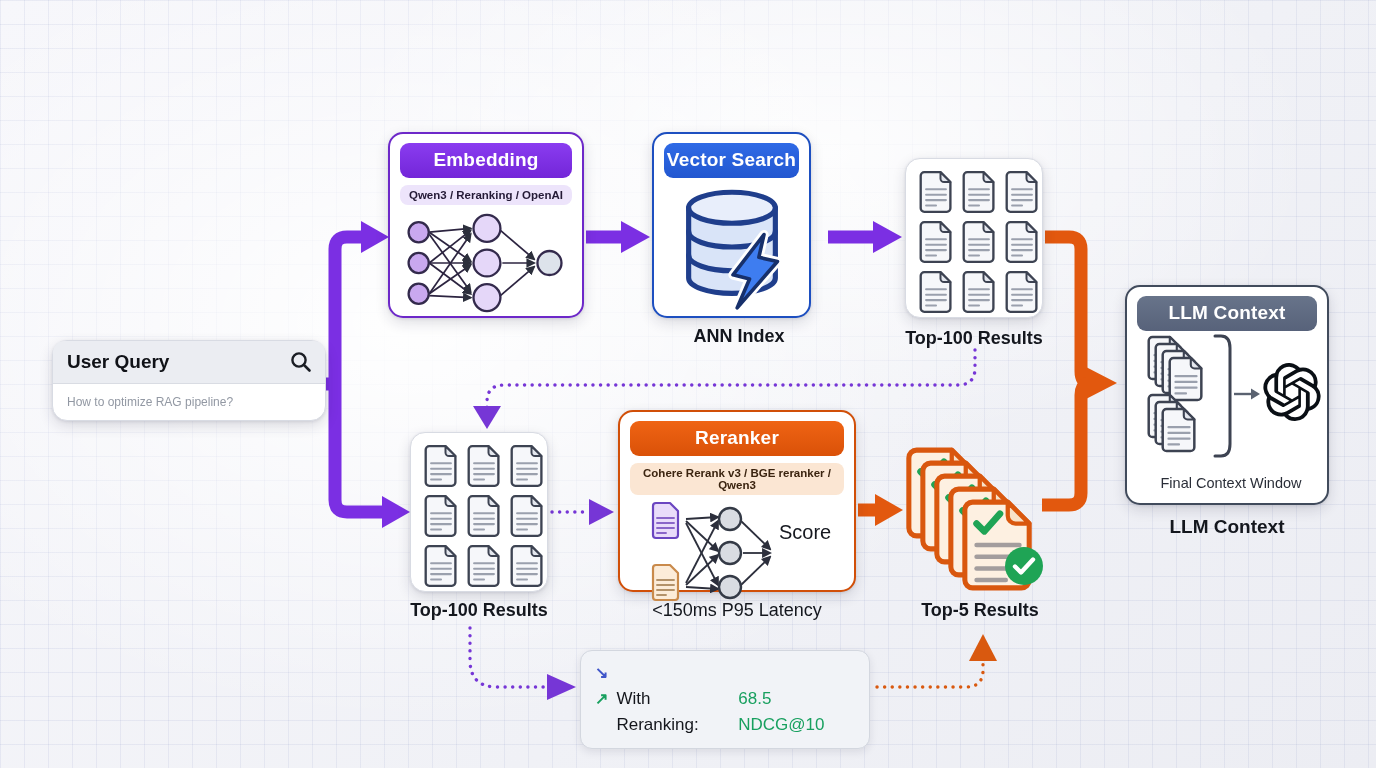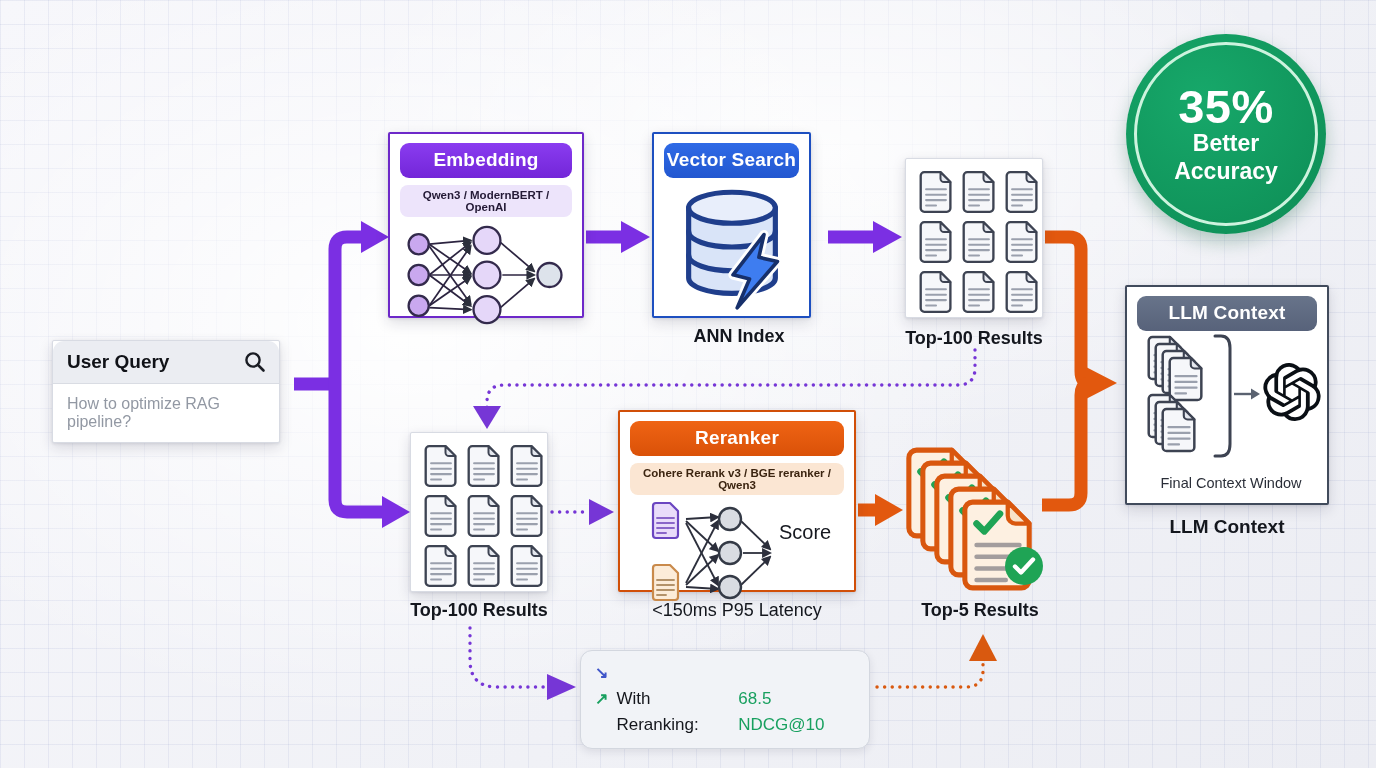--- a/index.html
+++ b/index.html
@@ -12,21 +12,21 @@
       radial-gradient(ellipse 700px 420px at 60% 20%, rgba(255,255,255,.85), rgba(255,255,255,0) 70%),
       linear-gradient(rgba(130,140,195,.12) 1px, transparent 1px),
       linear-gradient(90deg, rgba(130,140,195,.12) 1px, transparent 1px),
       linear-gradient(135deg,#f7f7fb 0%, #f0f1f6 60%, #ecedf3 100%);
     background-size:auto,auto,24px 24px,24px 24px,auto;
   }
   svg.overlay { position:absolute; left:0; top:0; width:1376px; height:768px; z-index:1; }
   .node { position:absolute; z-index:2; }
 
   
-  .fbox { background:#fff; border-radius:2px; box-shadow:0 5px 14px rgba(25,30,60,.14), 0 1px 3px rgba(25,30,60,.10); }
+  .fbox { background:#fff; border-radius:15px; box-shadow:0 5px 14px rgba(25,30,60,.14), 0 1px 3px rgba(25,30,60,.10); }
   .fbox.purple { border:2.5px solid #6d28c9; }
   .fbox.blue   { border:2.5px solid #1d4fc0; }
   .fbox.orange { border:2.5px solid #d14f08; }
   .fbox.slate  { border:2.5px solid #414b5c; }
   .fbox.plain  { border:1.5px solid #d8dbe3; }
 
   .hdr { margin:9px 10px 0 10px; border-radius:9px; text-align:center;
          font-weight:bold; color:#fff; font-size:19px; padding:6px 0 7px 0; letter-spacing:.2px; }
   .hdr.purple { background:linear-gradient(180deg,#8a3cf0,#7326d8); }
   .hdr.blue   { background:linear-gradient(180deg,#2f6ae6,#2257d0); }
@@ -38,21 +38,21 @@
   .pill.purple { background:#ede4fb; color:#241a36; }
   .pill.orange { background:#fbe6d3; color:#3b2410; }
 
   .caption { position:absolute; z-index:2; text-align:center; color:#14171e;
              font-size:18px; font-weight:600; }
   .caption.light { font-weight:500; }
 
   
   .uq-head { position:relative; background:#ebedf2; border-bottom:1.5px solid #d9dce3;
              border-radius:11px 11px 0 0; padding:10px 14px; font-size:19px; font-weight:bold; color:#101217; }
-  .uq-body { padding:11px 14px; font-size:16px; color:#9298a3; }
+  .uq-body { padding:11px 14px; font-size:12px; color:#9298a3; }
   .uq-search { position:absolute; right:12px; top:9px; }
 
   
   .doc-grid { display:grid; grid-template-columns:repeat(3,1fr); gap:6px 7px; padding:11px 12px; }
   .doc-svg { width:36px; height:44px; display:block; }
 
   
   .t5doc { position:absolute; width:78px; height:94px; }
   .t5badge { position:absolute; width:40px; height:40px; }
 
@@ -149,34 +149,34 @@
       <path d="M589 499 L589 525 L614 512 Z"></path>
       <path d="M547 674 L547 700 L576 687 Z"></path>
     </g>
 
     <g stroke="#d9590f" stroke-width="3.4" fill="none" stroke-linecap="round" stroke-dasharray="0.1 7.5">
       <path d="M877 687 L966 687 Q983 687 983 670 L983 662"></path>
     </g>
     <path d="M969 661 L997 661 L983 634 Z" fill="#d9590f"></path>
   </svg>
 
-  <div class="node fbox plain" style="left:52px; top:340px; width:228px;">
+  <div class="node fbox plain" style="left:52px; top:340px; width:274px;">
     <div class="uq-head">
       <span>User Query</span>
       <svg class="uq-search" width="24" height="24" viewBox="0 0 24 24">
         <circle cx="10" cy="10" r="6.6" fill="none" stroke="#1a1d24" stroke-width="2.4"></circle>
         <line x1="15" y1="15" x2="20.5" y2="20.5" stroke="#1a1d24" stroke-width="2.6" stroke-linecap="round"></line>
       </svg>
     </div>
     <div class="uq-body">How to optimize RAG pipeline?</div>
   </div>
 
   <div class="node fbox purple" style="left:388px; top:132px; width:196px; height:186px;">
     <div class="hdr purple">Embedding</div>
-    <div class="pill purple">Qwen3 / ModernBERT / OpenAI</div>
+    <div class="pill purple">Qwen3 / Reranking / OpenAI</div>
     <svg width="172" height="100" viewBox="0 0 172 104" style="display:block; margin:8px auto 0;">
       <g stroke="#2c2440" stroke-width="1.8" marker-end="url(#ah)">
         <line x1="27" y1="20" x2="70" y2="16"></line>
           <line x1="27" y1="20" x2="70" y2="50"></line>
           <line x1="27" y1="22" x2="70" y2="82"></line>
         <line x1="27" y1="52" x2="70" y2="18"></line>
           <line x1="27" y1="52" x2="70" y2="52"></line>
           <line x1="27" y1="52" x2="70" y2="84"></line>
         <line x1="27" y1="84" x2="70" y2="22"></line>
           <line x1="27" y1="84" x2="70" y2="54"></line>
@@ -238,25 +238,20 @@
         <svg class="doc-svg" viewBox="0 0 40 48">
           <use href="#sym-doc"></use>
         </svg>
         <svg class="doc-svg" viewBox="0 0 40 48">
           <use href="#sym-doc"></use>
         </svg>
       </div>
   </div>
   <div class="caption" style="left:894px; top:328px; width:160px;">Top-100 Results</div>
 
-  <div class="badge">
-    <div class="pct">35%</div>
-    <div class="bl">Better</div>
-    <div class="bl">Accuracy</div>
-  </div>
 
   <div class="node fbox slate" style="left:1125px; top:285px; width:204px; height:220px;">
     <div class="hdr slate">LLM Context</div>
     <div class="llm-inner">
       <div class="lstack" style="left:18px; top:4px;">
         <svg class="ldoc" style="left:0;top:0" viewBox="0 0 40 48">
             <use href="#sym-doc"></use>
           </svg>
         <svg class="ldoc" style="left:7px;top:7px" viewBox="0 0 40 48">
             <use href="#sym-doc"></use>

